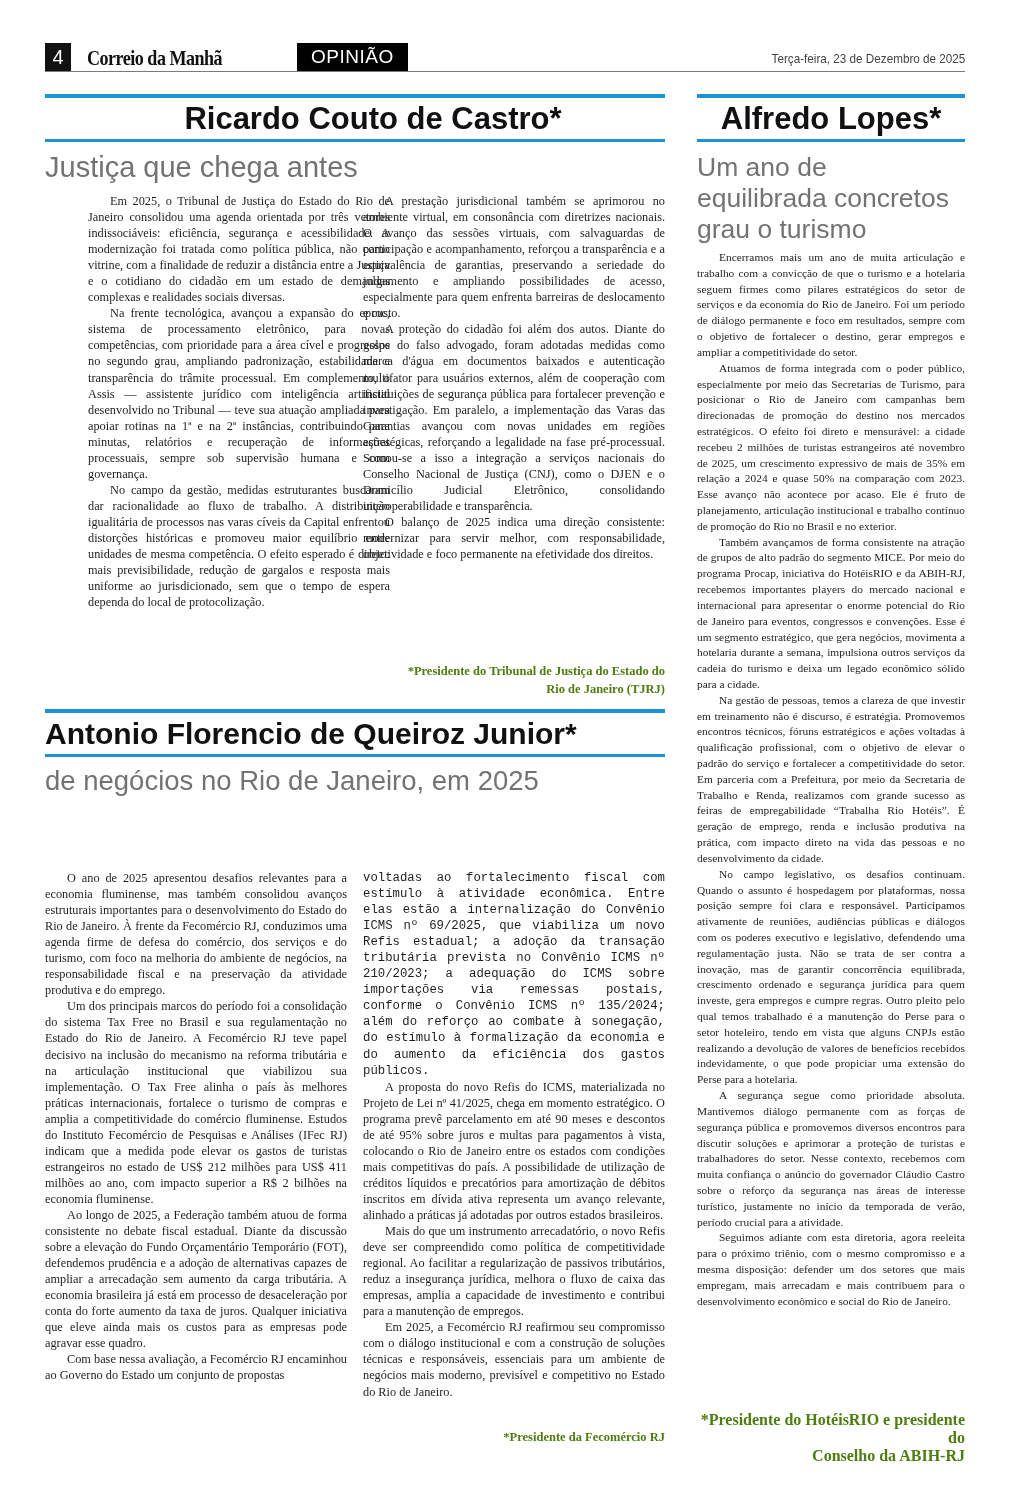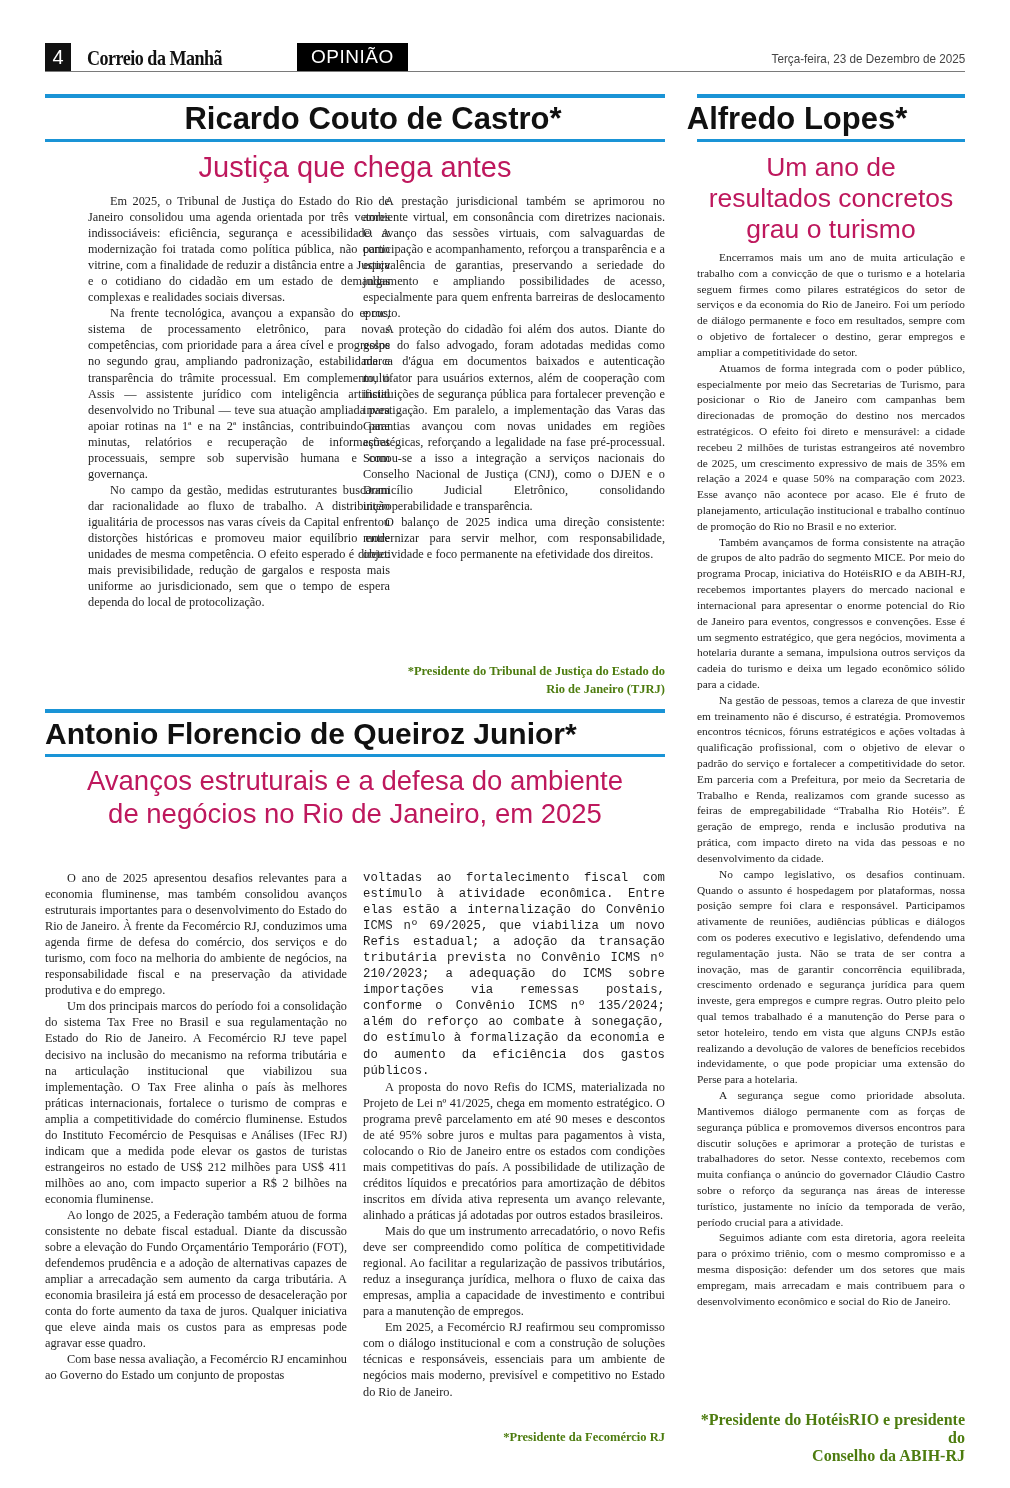--- a/index.html
+++ b/index.html
@@ -9,21 +9,21 @@
   .masthead { position: absolute; left: 45px; top: 43px; width: 920px; height: 28px; border-bottom: 1px solid #7a7a7a; }
   .page-num { position: absolute; left: 0; top: 0; width: 26px; height: 28px; background: #111; color: #fff; font-family: "Liberation Sans", sans-serif; font-size: 20px; line-height: 28px; text-align: center; }
   .paper-name { position: absolute; left: 42px; top: 2px; font-family: "Liberation Serif", serif; font-weight: bold; font-size: 22px; letter-spacing: -0.6px; transform: scaleX(0.82); transform-origin: left; color: #111; }
   .section-tag { position: absolute; left: 252px; top: 0; height: 28px; padding: 0 14px; background: #000; color: #ffffff; font-family: "Liberation Sans", sans-serif; font-size: 19px; line-height: 28px; letter-spacing: 0.5px; }
   .issue-date { position: absolute; right: 0; top: 8px; font-family: "Liberation Sans", sans-serif; font-size: 13px; color: #444; transform: scaleX(0.9); transform-origin: right; }
 
   
   .rule { position: absolute; height: 4px; background: #1a94d6; }
   .rule.thin { height: 3px; }
   .author { position: absolute; text-align: center; font-family: "Liberation Sans", sans-serif; color: #111; }
-  .headline { position: absolute; text-align: center; font-family: "Liberation Sans", sans-serif; font-weight: normal; color: #be185d; }
+  .headline { position: absolute; text-align: left; font-family: "Liberation Sans", sans-serif; font-weight: normal; color: #737373; }
   .col { position: absolute; font-family: "Liberation Serif", serif; font-size: 12.3px; line-height: 16.05px; text-align: justify; hyphens: auto; color: #1e1e1e; }
   .col p { margin: 0; text-indent: 22px; }
   .col p.cont { text-indent: 0; font-family: Liberation Mono, monospace; }
   .sig { position: absolute; text-align: right; font-family: "Liberation Serif", serif; font-weight: bold; font-size: 12.5px; line-height: 18px; color: #4d7c0f; }
 </style>
 </head>
 <body>
 
 <header class="masthead">
   <div class="page-num">4</div>
@@ -52,46 +52,45 @@
     <div>*Presidente do Tribunal de Justiça do Estado do</div>
     <div>Rio de Janeiro (TJRJ)</div>
   </div>
 </article>
 
 <article>
   <div class="rule" style="left:45px;top:709px;width:620px;"></div>
   <h2 class="author" style="left:45px;top:713px;width:620px;margin:0;font-size:30px;line-height:42px;text-align:left;">Antonio Florencio de Queiroz Junior*</h2>
   <div class="rule thin" style="left:45px;top:754px;width:620px;"></div>
   <h1 class="headline" style="left:45px;top:764px;width:620px;margin:0;font-size:27.5px;line-height:33px;">
-    <div>Avanços estruturais e a defesa do ambiente</div>
     <div>de negócios no Rio de Janeiro, em 2025</div>
   </h1>
 
   <div class="col" style="left:45px;top:870px;width:302px;">
     <p>O ano de 2025 apresentou desafios relevantes para a economia fluminense, mas também consolidou avanços estruturais importantes para o desenvolvimento do Estado do Rio de Janeiro. À frente da Fecomércio RJ, conduzimos uma agenda firme de defesa do comércio, dos serviços e do turismo, com foco na melhoria do ambiente de negócios, na responsabilidade fiscal e na preservação da atividade produtiva e do emprego.</p>
     <p>Um dos principais marcos do período foi a consolidação do sistema Tax Free no Brasil e sua regulamentação no Estado do Rio de Janeiro. A Fecomércio RJ teve papel decisivo na inclusão do mecanismo na reforma tributária e na articulação institucional que viabilizou sua implementação. O Tax Free alinha o país às melhores práticas internacionais, fortalece o turismo de compras e amplia a competitividade do comércio fluminense. Estudos do Instituto Fecomércio de Pesquisas e Análises (IFec RJ) indicam que a medida pode elevar os gastos de turistas estrangeiros no estado de US$ 212 milhões para US$ 411 milhões ao ano, com impacto superior a R$ 2 bilhões na economia fluminense.</p>
     <p>Ao longo de 2025, a Federação também atuou de forma consistente no debate fiscal estadual. Diante da discussão sobre a elevação do Fundo Orçamentário Temporário (FOT), defendemos prudência e a adoção de alternativas capazes de ampliar a arrecadação sem aumento da carga tributária. A economia brasileira já está em processo de desaceleração por conta do forte aumento da taxa de juros. Qualquer iniciativa que eleve ainda mais os custos para as empresas pode agravar esse quadro.</p>
     <p>Com base nessa avaliação, a Fecomércio RJ encaminhou ao Governo do Estado um conjunto de propostas</p>
   </div>
   <div class="col" style="left:363px;top:870px;width:302px;">
     <p class="cont">voltadas ao fortalecimento fiscal com estímulo à atividade econômica. Entre elas estão a internalização do Convênio ICMS nº 69/2025, que viabiliza um novo Refis estadual; a adoção da transação tributária prevista no Convênio ICMS nº 210/2023; a adequação do ICMS sobre importações via remessas postais, conforme o Convênio ICMS nº 135/2024; além do reforço ao combate à sonegação, do estímulo à formalização da economia e do aumento da eficiência dos gastos públicos.</p>
     <p>A proposta do novo Refis do ICMS, materializada no Projeto de Lei nº 41/2025, chega em momento estratégico. O programa prevê parcelamento em até 90 meses e descontos de até 95% sobre juros e multas para pagamentos à vista, colocando o Rio de Janeiro entre os estados com condições mais competitivas do país. A possibilidade de utilização de créditos líquidos e precatórios para amortização de débitos inscritos em dívida ativa representa um avanço relevante, alinhado a práticas já adotadas por outros estados brasileiros.</p>
     <p>Mais do que um instrumento arrecadatório, o novo Refis deve ser compreendido como política de competitividade regional. Ao facilitar a regularização de passivos tributários, reduz a insegurança jurídica, melhora o fluxo de caixa das empresas, amplia a capacidade de investimento e contribui para a manutenção de empregos.</p>
     <p>Em 2025, a Fecomércio RJ reafirmou seu compromisso com o diálogo institucional e com a construção de soluções técnicas e responsáveis, essenciais para um ambiente de negócios mais moderno, previsível e competitivo no Estado do Rio de Janeiro.</p>
   </div>
   <div class="sig" style="left:363px;top:1428px;width:302px;">*Presidente da Fecomércio RJ</div>
 </article>
 
 <article>
   <div class="rule" style="left:697px;top:94px;width:268px;"></div>
-  <h2 class="author" style="left:663px;top:98px;width:268px;margin:0;font-size:31px;line-height:42px;">Alfredo Lopes*</h2>
+  <h2 class="author" style="left:697px;top:98px;width:268px;margin:0;font-size:31px;line-height:42px;">Alfredo Lopes*</h2>
   <div class="rule thin" style="left:697px;top:139px;width:268px;"></div>
   <h1 class="headline" style="left:697px;top:152px;width:268px;margin:0;font-size:26.5px;line-height:31px;">
     <div>Um ano de</div>
-    <div>resultados concretos</div>
+    <div>equilibrada concretos</div>
     <div>grau o turismo</div>
   </h1>
 
   <div class="col" style="left:697px;top:250px;width:268px;font-size:11.4px;line-height:15.82px;">
     <p>Encerramos mais um ano de muita articulação e trabalho com a convicção de que o turismo e a hotelaria seguem firmes como pilares estratégicos do setor de serviços e da economia do Rio de Janeiro. Foi um período de diálogo permanente e foco em resultados, sempre com o objetivo de fortalecer o destino, gerar empregos e ampliar a competitividade do setor.</p>
     <p>Atuamos de forma integrada com o poder público, especialmente por meio das Secretarias de Turismo, para posicionar o Rio de Janeiro com campanhas bem direcionadas de promoção do destino nos mercados estratégicos. O efeito foi direto e mensurável: a cidade recebeu 2 milhões de turistas estrangeiros até novembro de 2025, um crescimento expressivo de mais de 35% em relação a 2024 e quase 50% na comparação com 2023. Esse avanço não acontece por acaso. Ele é fruto de planejamento, articulação institucional e trabalho contínuo de promoção do Rio no Brasil e no exterior.</p>
     <p>Também avançamos de forma consistente na atração de grupos de alto padrão do segmento MICE. Por meio do programa Procap, iniciativa do HotéisRIO e da ABIH-RJ, recebemos importantes players do mercado nacional e internacional para apresentar o enorme potencial do Rio de Janeiro para eventos, congressos e convenções. Esse é um segmento estratégico, que gera negócios, movimenta a hotelaria durante a semana, impulsiona outros serviços da cadeia do turismo e deixa um legado econômico sólido para a cidade.</p>
     <p>Na gestão de pessoas, temos a clareza de que investir em treinamento não é discurso, é estratégia. Promovemos encontros técnicos, fóruns estratégicos e ações voltadas à qualificação profissional, com o objetivo de elevar o padrão do serviço e fortalecer a competitividade do setor. Em parceria com a Prefeitura, por meio da Secretaria de Trabalho e Renda, realizamos com grande sucesso as feiras de empregabilidade “Trabalha Rio Hotéis”. É geração de emprego, renda e inclusão produtiva na prática, com impacto direto na vida das pessoas e no desenvolvimento da cidade.</p>
     <p>No campo legislativo, os desafios continuam. Quando o assunto é hospedagem por plataformas, nossa posição sempre foi clara e responsável. Participamos ativamente de reuniões, audiências públicas e diálogos com os poderes executivo e legislativo, defendendo uma regulamentação justa. Não se trata de ser contra a inovação, mas de garantir concorrência equilibrada, crescimento ordenado e segurança jurídica para quem investe, gera empregos e cumpre regras. Outro pleito pelo qual temos trabalhado é a manutenção do Perse para o setor hoteleiro, tendo em vista que alguns CNPJs estão realizando a devolução de valores de benefícios recebidos indevidamente, o que pode propiciar uma extensão do Perse para a hotelaria.</p>
     <p>A segurança segue como prioridade absoluta. Mantivemos diálogo permanente com as forças de segurança pública e promovemos diversos encontros para discutir soluções e aprimorar a proteção de turistas e trabalhadores do setor. Nesse contexto, recebemos com muita confiança o anúncio do governador Cláudio Castro sobre o reforço da segurança nas áreas de interesse turístico, justamente no início da temporada de verão, período crucial para a atividade.</p>

